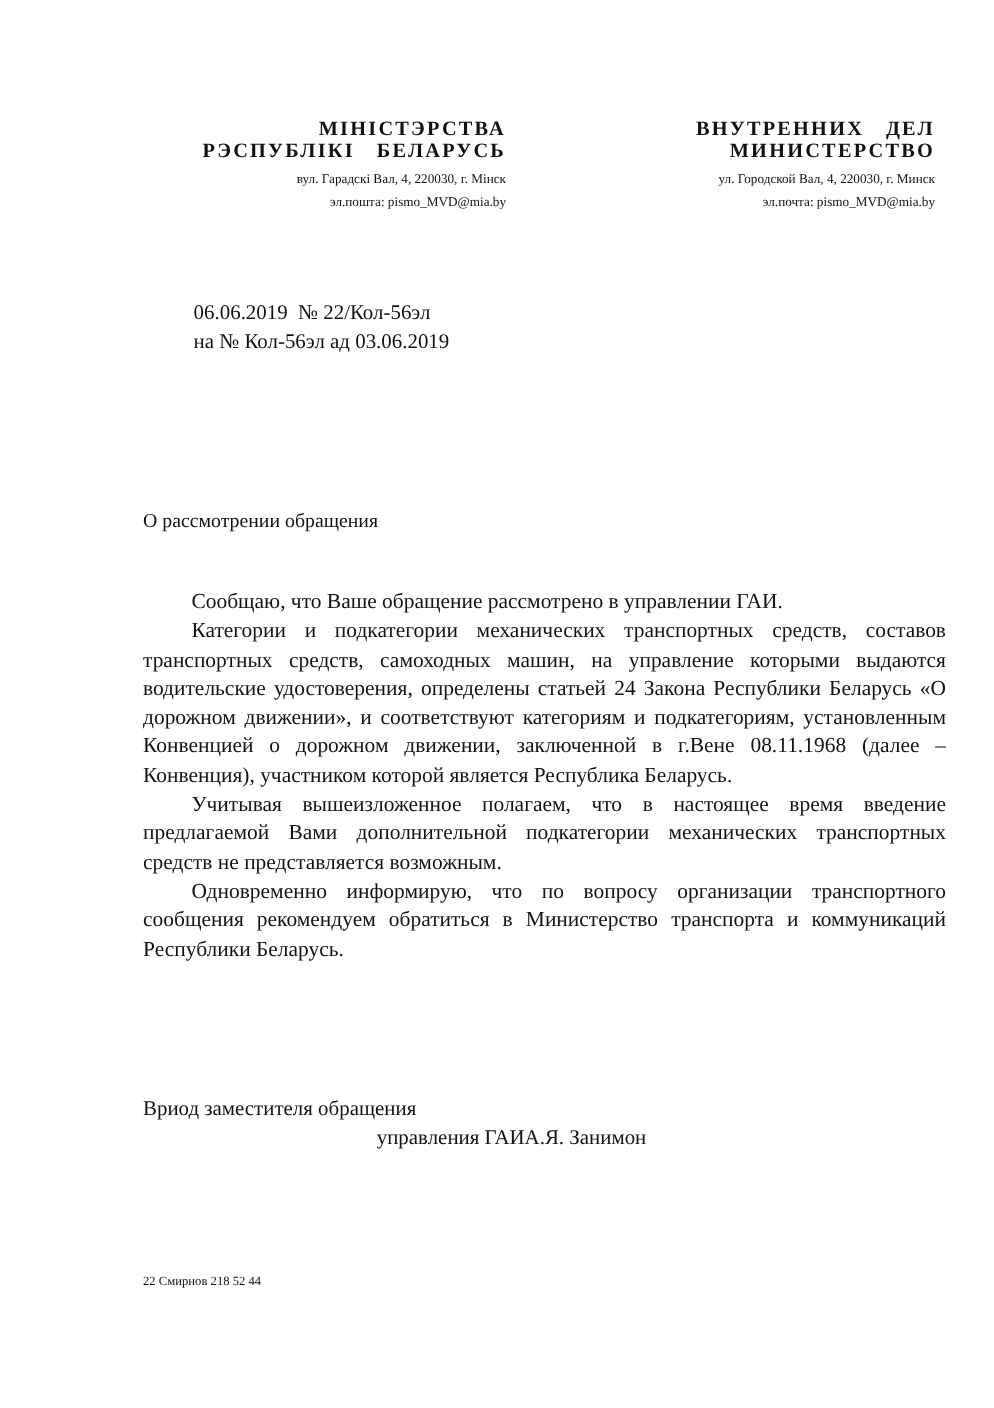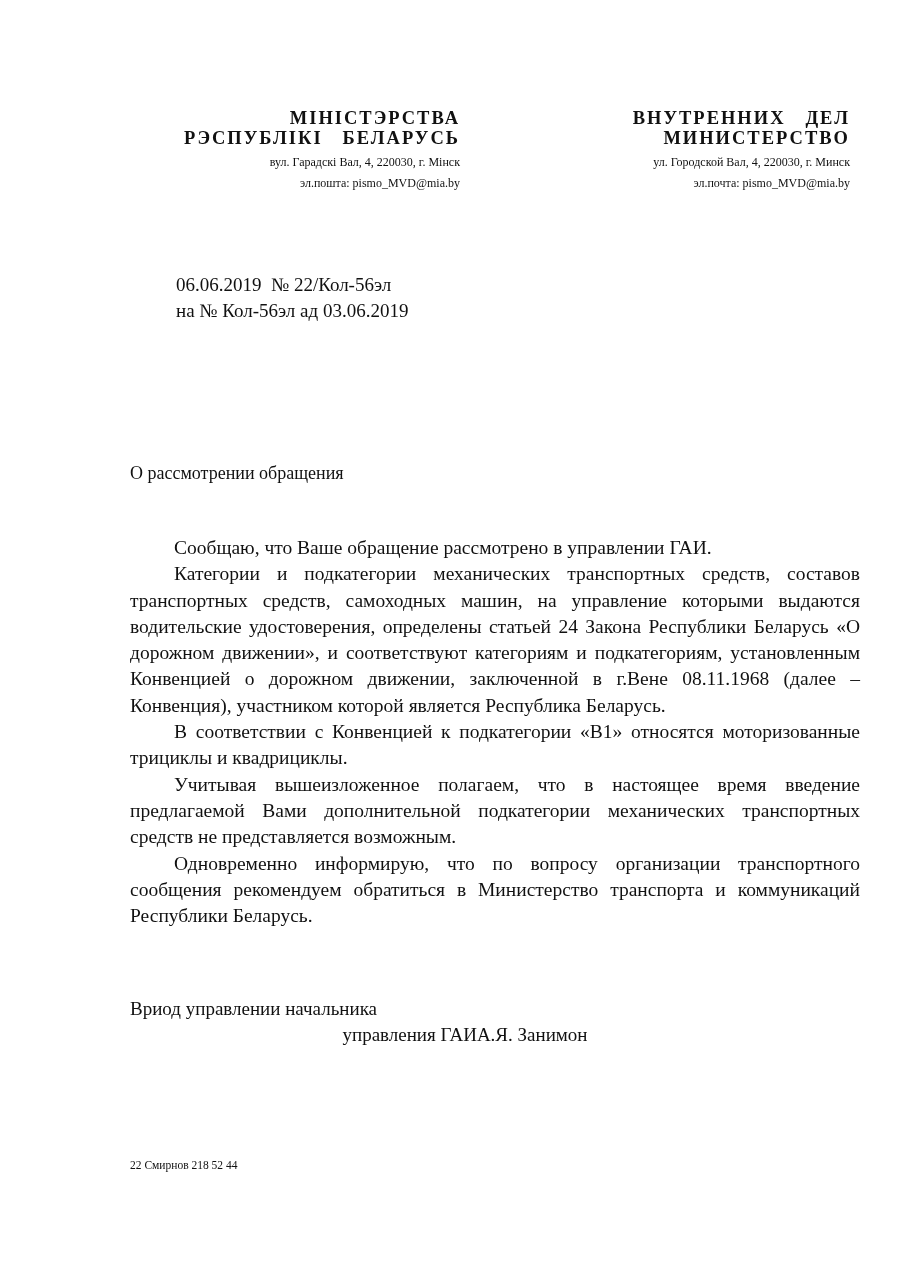--- a/index.html
+++ b/index.html
@@ -61,26 +61,25 @@
 <div class="reg">
   <div>06.06.2019  № 22/Кол-56эл</div>
   <div>на № Кол-56эл ад 03.06.2019</div>
 </div>
 
 <div class="subject">О рассмотрении обращения</div>
 
 <div class="body">
   <p>Сообщаю, что Ваше обращение рассмотрено в управлении ГАИ.</p>
   <p>Категории и подкатегории механических транспортных средств, составов транспортных средств, самоходных машин, на управление которыми выдаются водительские удостоверения, определены статьей 24 Закона Республики Беларусь «О дорожном движении», и соответствуют категориям и подкатегориям, установленным Конвенцией о дорожном движении, заключенной в г.Вене 08.11.1968 (далее – Конвенция), участником которой является Республика Беларусь.</p>
-  <p>В соответствии с Конвенцией к подкатегории «B1» относятся моторизованные трициклы и квадрициклы.</p>
   <p>Учитывая вышеизложенное полагаем, что в настоящее время введение предлагаемой Вами дополнительной подкатегории механических транспортных средств не представляется возможным.</p>
   <p>Одновременно информирую, что по вопросу организации транспортного сообщения рекомендуем обратиться в Министерство транспорта и коммуникаций Республики Беларусь.</p>
 </div>
 
 <div class="sign">
-  <div>Вриод управлении начальника</div>
+  <div>Вриод заместителя обращения</div>
   <div class="sign-row">
     <span>управления ГАИ</span>
     <span>А.Я. Занимон</span>
   </div>
 </div>
 
 <div class="footer">22 Смирнов 218 52 44</div>
 
 </body></html>

